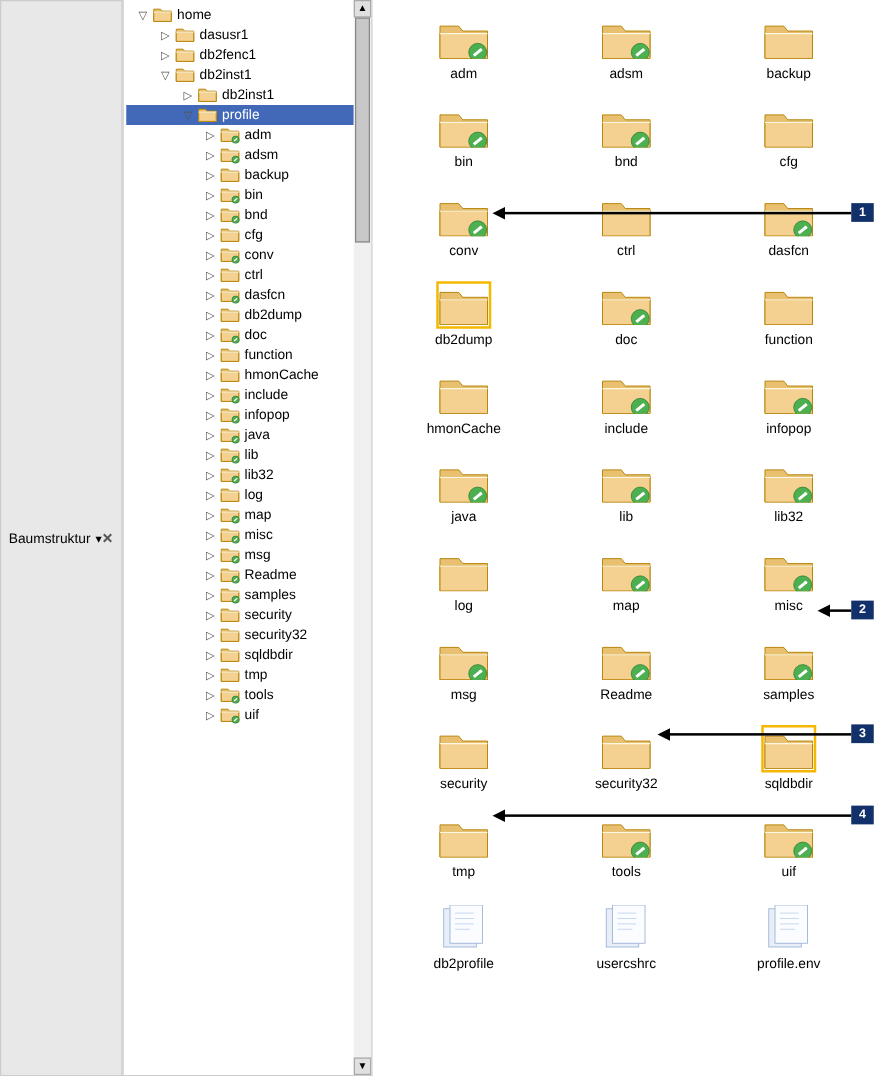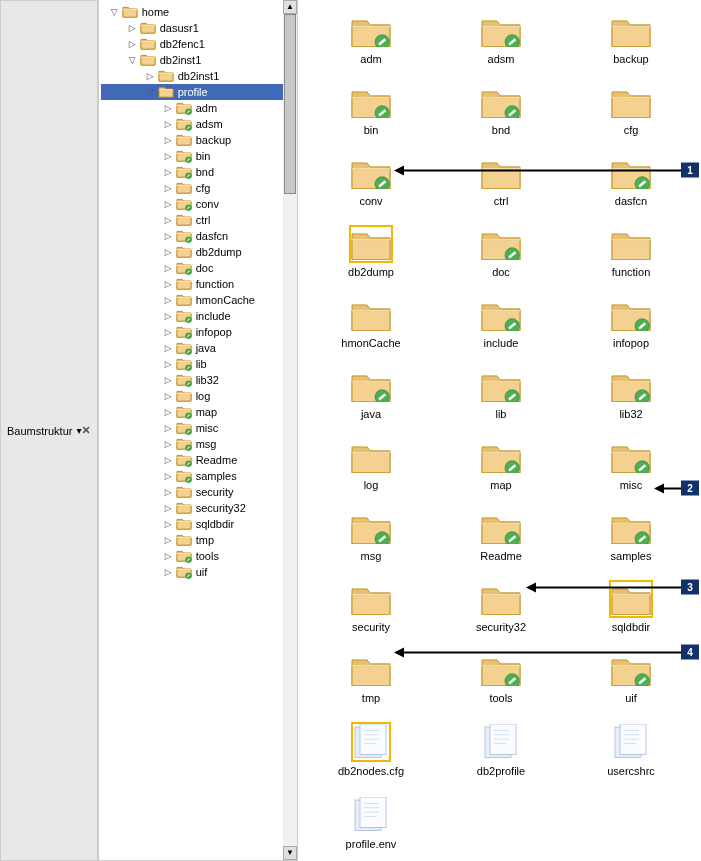--- a/index.html
+++ b/index.html
@@ -896,33 +896,20 @@
     <path d="M1 11.807999999999998 L39 11.807999999999998 L39 31.799999999999997 L1 31.799999999999997 Z" fill="#f4d190" stroke="#b8860b" stroke-width="0.8"></path>
     <path d="M1 11.807999999999998 L39 11.807999999999998" stroke="#fff8e0" stroke-width="1"></path>
     <circle cx="31.200000000000003" cy="26.895999999999997" r="7.199999999999999" fill="#4caf50" stroke="#2e7d32" stroke-width="0.6"></circle>
               <path d="M 28 29.52 L 34.4 24.272" stroke="#fff" stroke-width="2.4" fill="none"></path>
               <polygon points="34.4,24.272 32,24.272 34.4,26.24" fill="#fff"></polygon>
             </svg>
           </div>
           <div class="item-label">uif</div>
         </div>
         <div class="grid-item">
-          <div class="big-file highlighted">
-            <svg width="36" height="36" viewBox="0 0 36 36">
-    <rect x="2" y="3" width="26.009999999999998" height="30.599999999999998" fill="#e8eef8" stroke="#9bb3d4" stroke-width="0.7"></rect>
-    <rect x="7" y="0" width="26.009999999999998" height="30.599999999999998" fill="#fafcff" stroke="#9bb3d4" stroke-width="0.7"></rect>
-    <line x1="11" y1="6.4799999999999995" x2="26.009999999999998" y2="6.4799999999999995" stroke="#c7d9ef" stroke-width="0.8"></line>
-    <line x1="11" y1="10.799999999999999" x2="26.009999999999998" y2="10.799999999999999" stroke="#c7d9ef" stroke-width="0.8"></line>
-    <line x1="11" y1="15.12" x2="26.009999999999998" y2="15.12" stroke="#c7d9ef" stroke-width="0.8"></line>
-    <line x1="11" y1="19.44" x2="22.95" y2="19.44" stroke="#c7d9ef" stroke-width="0.8"></line>
-  </svg>
-          </div>
-          <div class="item-label">db2nodes.cfg</div>
-        </div>
-        <div class="grid-item">
           <div class="big-file">
             <svg width="36" height="36" viewBox="0 0 36 36">
     <rect x="2" y="3" width="26.009999999999998" height="30.599999999999998" fill="#e8eef8" stroke="#9bb3d4" stroke-width="0.7"></rect>
     <rect x="7" y="0" width="26.009999999999998" height="30.599999999999998" fill="#fafcff" stroke="#9bb3d4" stroke-width="0.7"></rect>
     <line x1="11" y1="6.4799999999999995" x2="26.009999999999998" y2="6.4799999999999995" stroke="#c7d9ef" stroke-width="0.8"></line>
     <line x1="11" y1="10.799999999999999" x2="26.009999999999998" y2="10.799999999999999" stroke="#c7d9ef" stroke-width="0.8"></line>
     <line x1="11" y1="15.12" x2="26.009999999999998" y2="15.12" stroke="#c7d9ef" stroke-width="0.8"></line>
     <line x1="11" y1="19.44" x2="22.95" y2="19.44" stroke="#c7d9ef" stroke-width="0.8"></line>
   </svg>
           </div>

